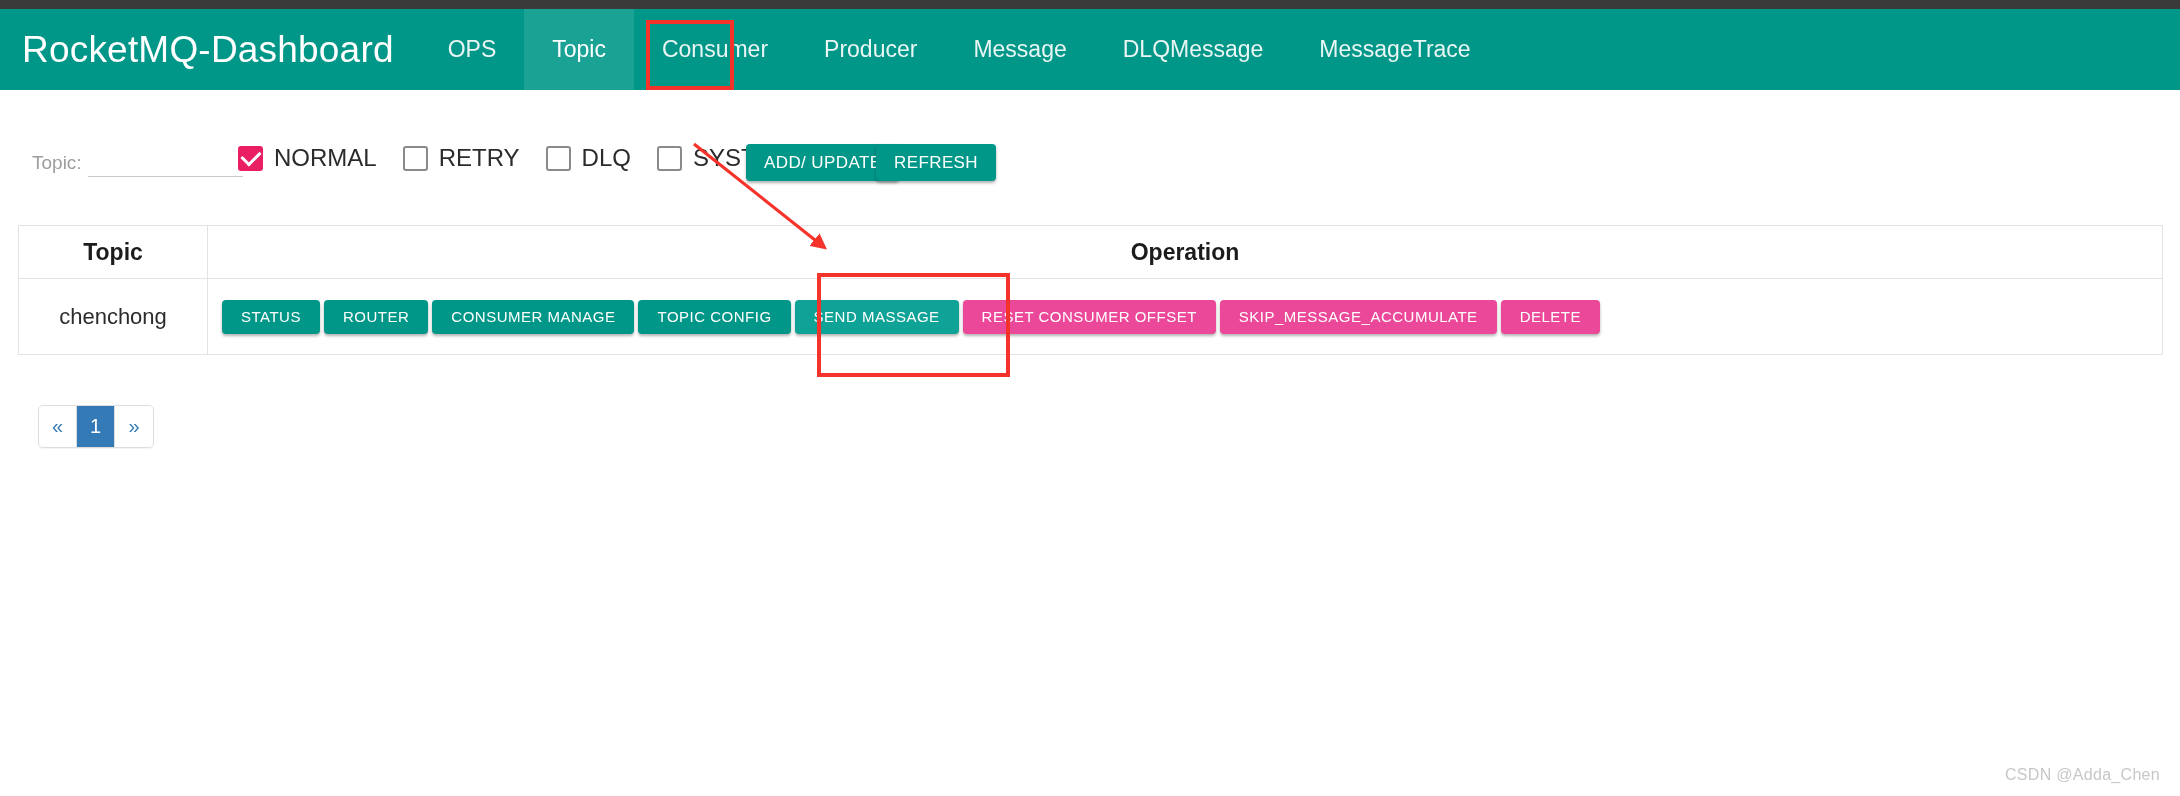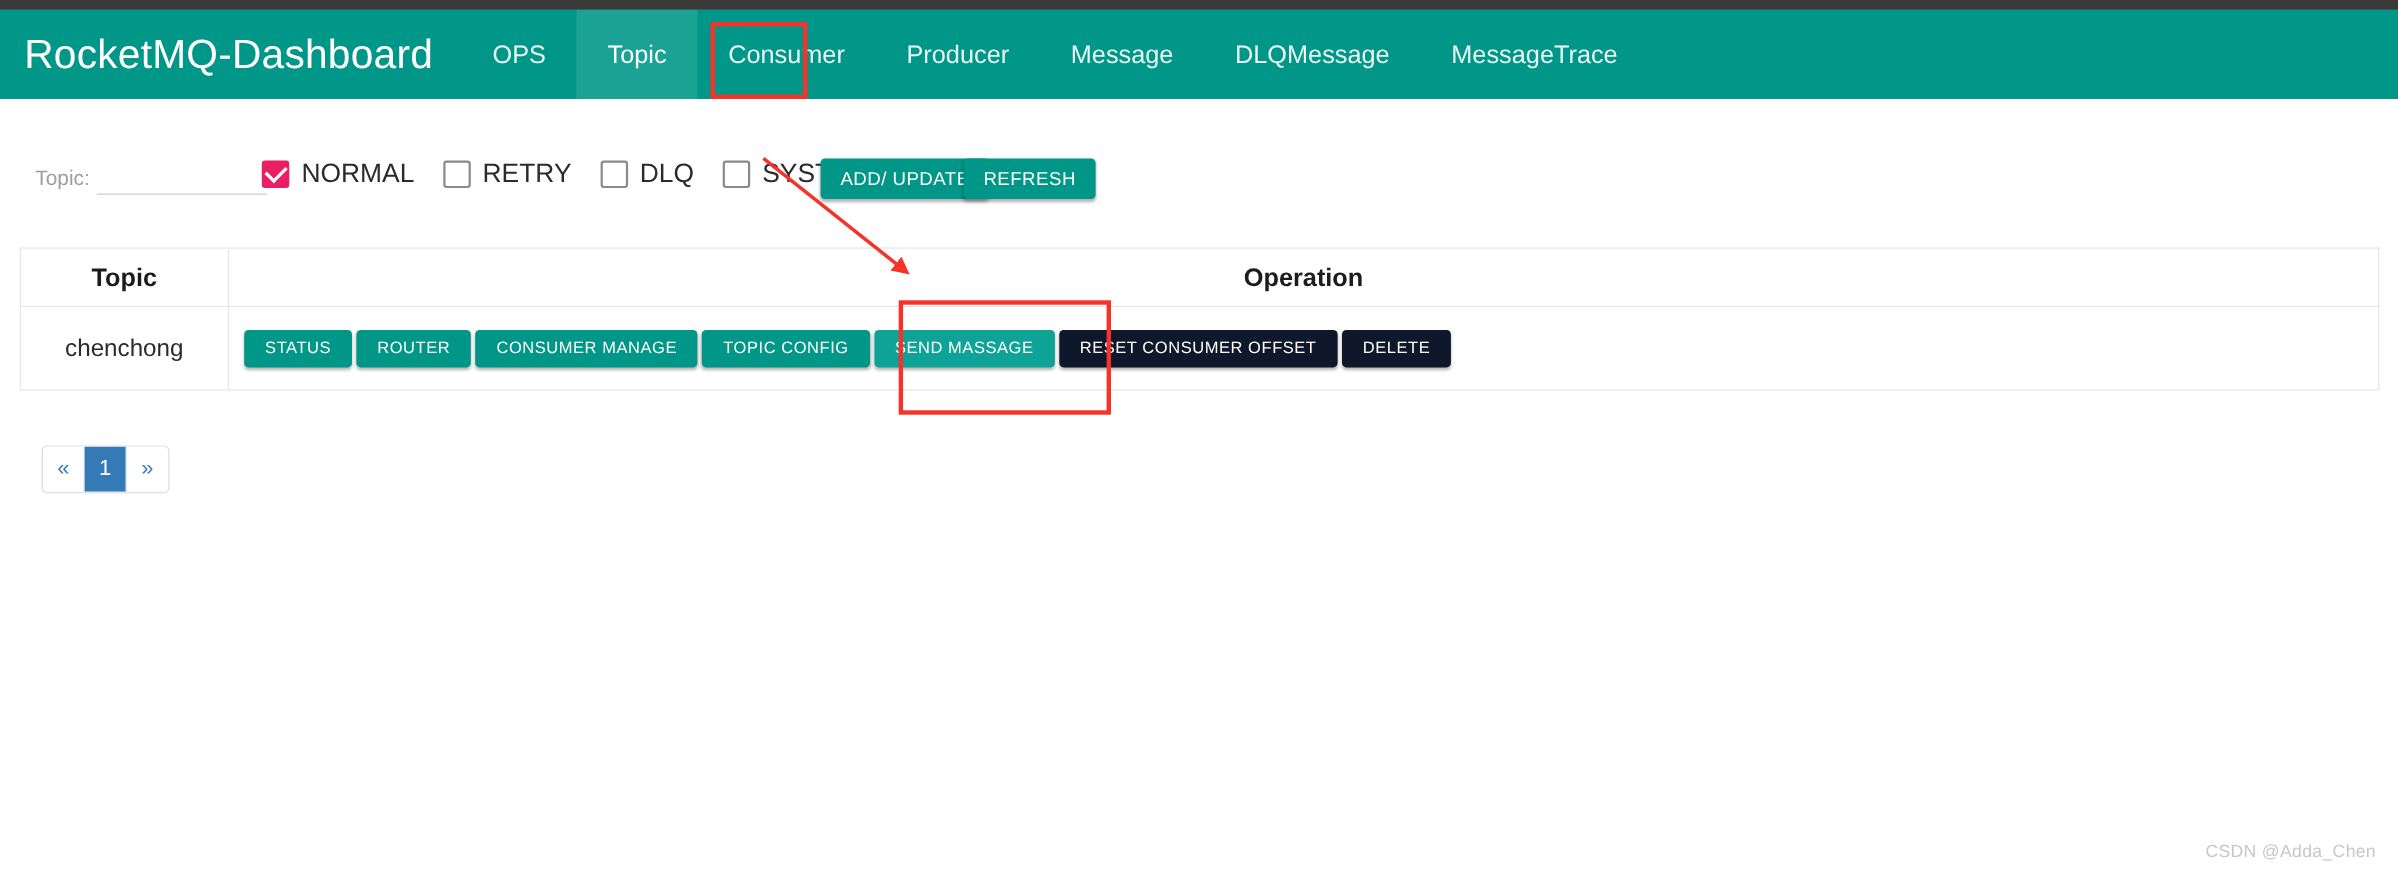--- a/index.html
+++ b/index.html
@@ -107,21 +107,21 @@
   }
   .btn {
     border: none; border-radius: 4px;
     font-family: "Liberation Sans", sans-serif;
     color: #ffffff;
     cursor: pointer;
     white-space: nowrap;
     box-shadow: 0 2px 3px rgba(0,0,0,.30);
   }
   .btn-teal { background: #009688; }
-  .btn-red  { background: #0f172a; }
+  .btn-red  { background: #ec4899; }
   .toolbar-btn {
     position: absolute; top: 6px;
     height: 37px;
     font-size: 17px;
     letter-spacing: .4px;
     padding: 0 18px;
   }
   #btn-add { left: 746px; }
   #btn-refresh { left: 876px; }
 
@@ -264,20 +264,21 @@
     <div class="trow tbody">
       <div class="tcell col-topic">chenchong</div>
       <div class="tcell col-op">
         <div class="op-buttons">
           <button class="btn btn-teal op-btn">STATUS</button>
           <button class="btn btn-teal op-btn">ROUTER</button>
           <button class="btn btn-teal op-btn">CONSUMER MANAGE</button>
           <button class="btn btn-teal op-btn">TOPIC CONFIG</button>
           <button class="btn btn-teal op-btn highlight">SEND MASSAGE</button>
           <button class="btn btn-red op-btn">RESET CONSUMER OFFSET</button>
+          <button class="btn btn-red op-btn">SKIP_MESSAGE_ACCUMULATE</button>
           <button class="btn btn-red op-btn">DELETE</button>
         </div>
       </div>
     </div>
 
   </div>
 
   <div class="pager">
     <div class="pg">«</div>
     <div class="pg active">1</div>

